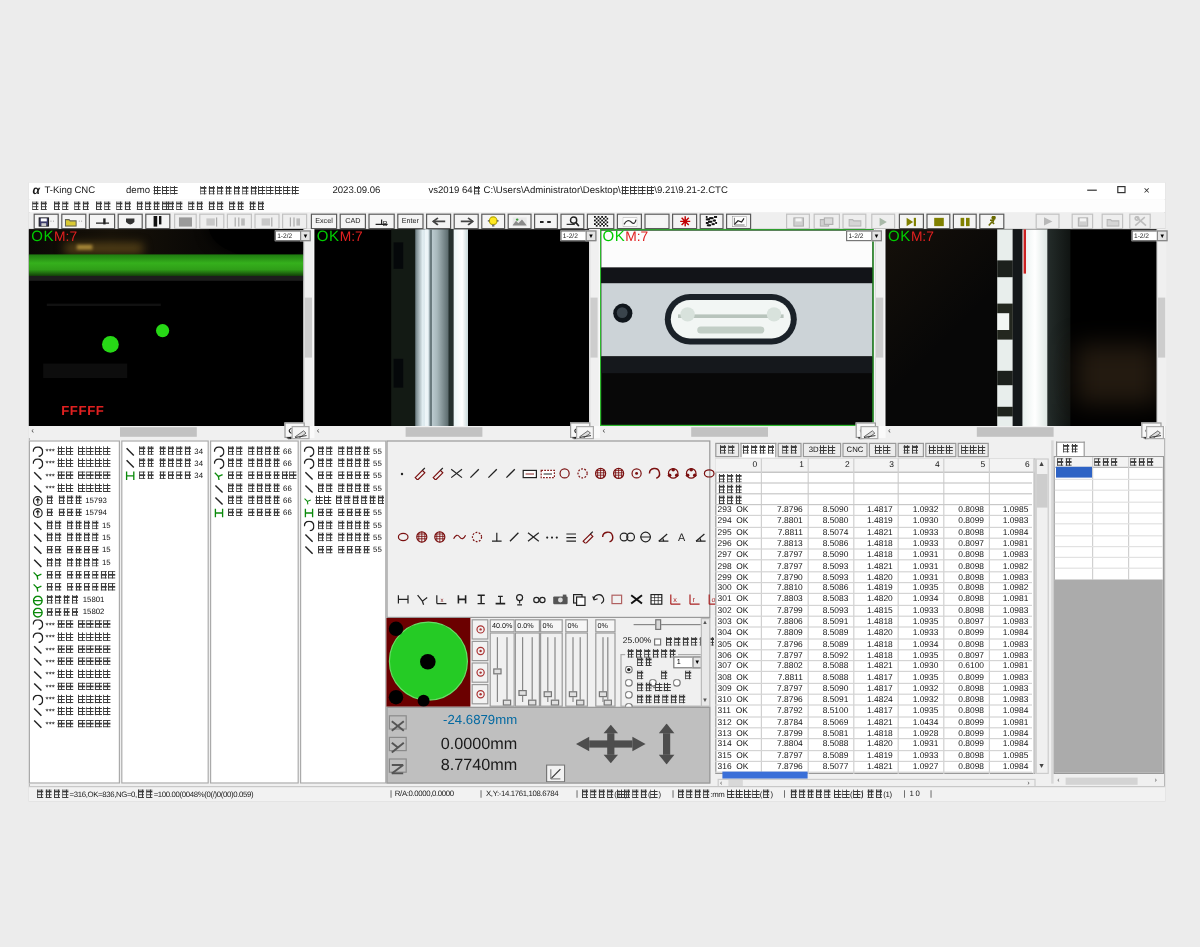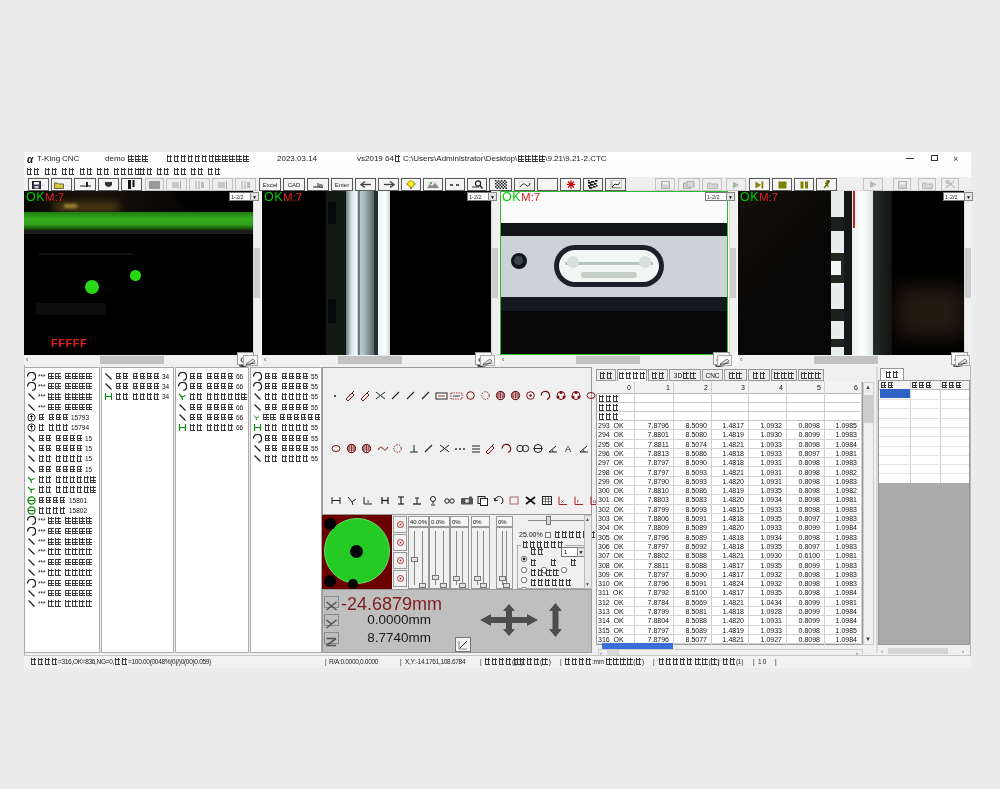--- a/index.html
+++ b/index.html
@@ -9,21 +9,21 @@
 .g{display:inline-block;width:5.8px;height:6.5px;margin:0 0.6px;vertical-align:-0.5px;background:repeating-linear-gradient(0deg,#3c3c3c 0 0.9px,transparent 0.9px 2.5px),repeating-linear-gradient(90deg,#3c3c3c 0 0.8px,transparent 0.8px 3.2px)}
 </style></head><body>
 
 <div class="ab" style="left:24px;top:152px;width:947px;height:516px;background:#f0f0f0;border:1px solid #b8b8b8"></div>
 <div class="ab" style="left:24px;top:152px;width:947px;height:14px;background:#ffffff"></div>
 <div class="ab" style="left:27px;top:154px;font-size:8px;color:#1a1a1a;white-space:nowrap"><b style="font-style:italic;font-size:10px">α</b></div>
 <div class="ab" style="left:37px;top:154px;font-size:8px;color:#1a1a1a;white-space:nowrap">T-King</div>
 <div class="ab" style="left:62px;top:154px;font-size:8px;color:#1a1a1a;white-space:nowrap">CNC</div>
 <div class="ab" style="left:105px;top:154px;font-size:8px;color:#1a1a1a;white-space:nowrap">demo <i class="g"></i><i class="g"></i><i class="g"></i></div>
 <div class="ab" style="left:166px;top:154px;font-size:8px;color:#1a1a1a;white-space:nowrap"><i class="g"></i><i class="g"></i><i class="g"></i><i class="g"></i><i class="g"></i><i class="g"></i><i class="g"></i><i class="g"></i><i class="g"></i><i class="g"></i><i class="g"></i><i class="g"></i></div>
-<div class="ab" style="left:277px;top:154px;font-size:8px;color:#1a1a1a;white-space:nowrap">2023.03.14</div>
+<div class="ab" style="left:277px;top:154px;font-size:8px;color:#1a1a1a;white-space:nowrap">2023.09.06</div>
 <div class="ab" style="left:357px;top:154px;font-size:8px;color:#1a1a1a;white-space:nowrap">vs2019 64<i class="g"></i></div>
 <div class="ab" style="left:403px;top:154px;font-size:8px;color:#1a1a1a;white-space:nowrap">C:\Users\Administrator\Desktop\<i class="g"></i><i class="g"></i><i class="g"></i><i class="g"></i>\9.21\9.21-2.CTC</div>
 <div class="ab" style="left:906px;top:158px;width:8px;height:1px;background:#333"></div>
 <div class="ab" style="left:931px;top:155px;width:7px;height:6px;border:1px solid #333"></div>
 <div class="ab" style="left:953px;top:154px;font-size:9px;color:#333">×</div>
 <div class="ab" style="left:24px;top:166px;width:947px;height:11px;background:#fdfdfd"></div>
 <div class="ab" style="left:26px;top:168px;font-size:7px;color:#111;white-space:nowrap"><i class="g"></i><i class="g"></i></div>
 <div class="ab" style="left:44px;top:168px;font-size:7px;color:#111;white-space:nowrap"><i class="g"></i><i class="g"></i></div>
 <div class="ab" style="left:61px;top:168px;font-size:7px;color:#111;white-space:nowrap"><i class="g"></i><i class="g"></i></div>
 <div class="ab" style="left:79px;top:168px;font-size:7px;color:#111;white-space:nowrap"><i class="g"></i><i class="g"></i></div>
@@ -1140,21 +1140,21 @@
 <div class="ab" style="left:584px;top:515px;width:8px;height:74px;background:#e8e8e8;border:1px solid #bbb"></div>
 <div class="ab" style="left:585px;top:516px;font-size:5px;color:#555">▲</div>
 <div class="ab" style="left:585px;top:581px;font-size:5px;color:#555">▼</div>
 <div class="ab" style="left:322px;top:589px;width:270px;height:64px;background:#bfbfbf;border:1px solid #999"></div>
 <div class="ab" style="left:324px;top:596px;width:15px;height:12px;border:1px solid #8a8a8a"><svg width="13" height="10" viewBox="0 0 13 10">
       <g stroke="#555" stroke-width="1.6" fill="none">
         <line x1="1.5" y1="1" x2="11.5" y2="9"></line>
         <line x1="11.5" y1="1" x2="1.5" y2="9"></line>
       </g>
     </svg></div>
-<div class="ab" style="left:341px;top:594px;width:90px;height:15px;font-size:18px;color:#7f1d1d;text-align:right">-24.6879mm</div>
+<div class="ab" style="left:341px;top:594px;width:90px;height:15px;font-size:11px;color:#0369a1;text-align:right">-24.6879mm</div>
 <div class="ab" style="left:324px;top:614px;width:15px;height:12px;border:1px solid #8a8a8a"><svg width="13" height="10" viewBox="0 0 13 10">
       <g stroke="#555" stroke-width="1.6" fill="none">
         <line x1="1.5" y1="1" x2="6.5" y2="5"></line>
         <line x1="11.5" y1="1" x2="1.5" y2="9"></line>
       </g>
     </svg></div>
 <div class="ab" style="left:341px;top:612px;width:90px;height:15px;font-size:13.5px;color:#1a1a1a;text-align:right">0.0000mm</div>
 <div class="ab" style="left:324px;top:632px;width:15px;height:12px;border:1px solid #8a8a8a"><svg width="13" height="10" viewBox="0 0 13 10">
       <g stroke="#555" stroke-width="1.6" fill="none">
         <line x1="1.5" y1="1.5" x2="11" y2="1.5"></line>

